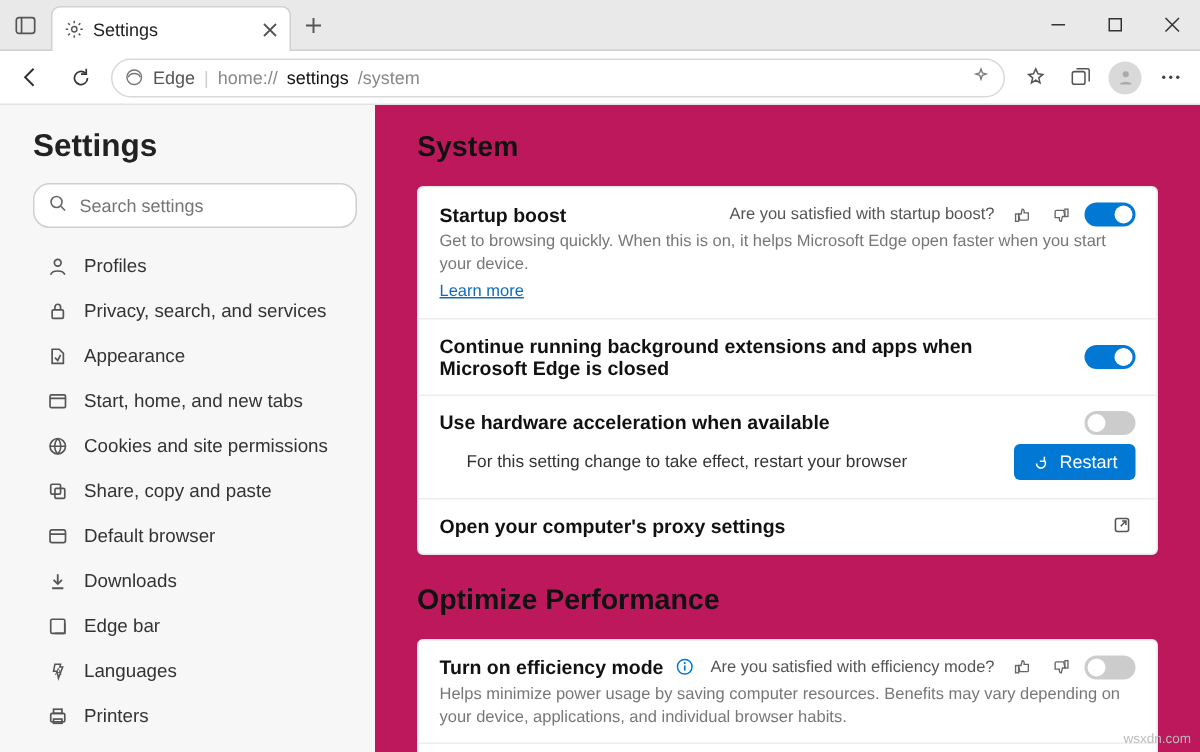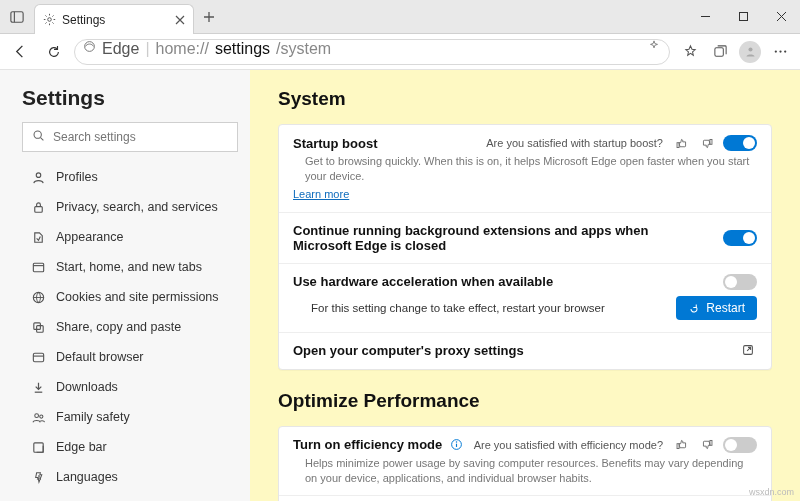--- a/index.html
+++ b/index.html
@@ -8,44 +8,44 @@
   .titlebar { height: 34px; display: flex; align-items: stretch; background: #e9e9e9; border-bottom: 1px solid #d0d0d0; }
   .tab-wells { width: 34px; display: flex; align-items: center; justify-content: center; }
   .tab { display: flex; align-items: center; gap: 6px; background: #fff; border: 1px solid #d0d0d0; border-bottom: none; border-radius: 6px 6px 0 0; padding: 0 8px; margin-top: 4px; height: 30px; min-width: 160px; font-size: 12px; }
   .tab .close { margin-left: auto; }
   .newtab { width: 30px; display: flex; align-items: center; justify-content: center; font-size: 14px; }
   .winctl { margin-left: auto; display: flex; }
   .winctl > div { width: 38px; display: flex; align-items: center; justify-content: center; font-size: 11px; }
   
   .toolbar { height: 36px; background: #fff; border-bottom: 1px solid #e3e3e3; display: flex; align-items: center; gap: 6px; padding: 0 6px; }
   .tbtn { width: 28px; height: 28px; display: flex; align-items: center; justify-content: center; border-radius: 4px; color: #444; }
-  .addr { flex: 1; height: 26px; border: 1px solid #d9d9d9; border-radius: 14px; display: flex; padding: 0 8px; font-size: 16px; color: #555; gap: 6px; }
+  .addr { flex: 1; height: 26px; border: 1px solid #d9d9d9; border-radius: 14px; display: flex; align-items: center; padding: 0 8px; font-size: 12px; color: #555; gap: 6px; }
   .addr .sep { color: #ccc; }
   .addr .strong { color: #111; }
   .rightbtns { display: flex; gap: 2px; align-items: center; }
   .avatar { width: 22px; height: 22px; border-radius: 50%; background: #d9d9d9; display: flex; align-items: center; justify-content: center; }
   
   .content { display: flex; height: calc(501px - 34px - 36px); }
   .sidebar { width: 250px; padding: 16px 12px 8px 22px; overflow: hidden; }
   .sidebar h1 { font-size: 21px; font-weight: 600; margin-bottom: 12px; }
   .searchwrap { position: relative; margin-bottom: 10px; }
   .searchwrap .sicon { position: absolute; left: 10px; top: 7px; color: #666; }
-  .searchwrap input { width: 100%; height: 30px; border: 1px solid #cfcfcf; border-radius: 0; padding-left: 30px; font-size: 12px; background: #fff; color: #222; }
+  .searchwrap input { width: 100%; height: 30px; border: 1px solid #cfcfcf; border-radius: 11px; padding-left: 30px; font-size: 12px; background: #fff; color: #222; }
   .nav { display: flex; flex-direction: column; }
   .nav-item { display: flex; align-items: center; gap: 10px; height: 30px; padding: 0 8px; font-size: 12.5px; color: #333; border-radius: 3px; cursor: default; }
   .nav-item .icon { width: 16px; height: 16px; color: #555; display: flex; align-items: center; justify-content: center; }
   
-  .main { flex: 1; padding: 18px 28px 4px 28px; overflow-y: auto; background: #fef9c3; }
+  .main { flex: 1; padding: 18px 28px 4px 28px; overflow-y: auto; background: #be185d; }
   .main h2 { font-size: 19px; font-weight: 600; margin-bottom: 14px; color: #111; }
   .card { background: #fff; border: 1px solid #e6e6e6; border-radius: 4px; margin-bottom: 20px; box-shadow: 0 1px 1px rgba(0,0,0,0.03); }
   .row { padding: 10px 14px; border-bottom: 1px solid #eee; position: relative; }
   .row:last-child { border-bottom: none; }
   .row-head { display: flex; align-items: center; gap: 8px; }
   .row-title { font-size: 13px; font-weight: 700; color: #111; }
-  .row-desc { font-size: 11px; color: #777; margin-top: 3px; line-height: 1.35; margin-left: 12px; }
+  .row-desc { font-size: 11px; color: #777; margin-top: 3px; line-height: 1.35; }
   .row-link { font-size: 11px; color: #0f6cbd; text-decoration: underline; }
   .feedback { margin-left: auto; display: flex; align-items: center; gap: 10px; font-size: 11px; color: #555; }
   .fbicon { width: 16px; height: 16px; display: flex; align-items: center; justify-content: center; color: #666; }
   .toggle { width: 34px; height: 16px; border-radius: 10px; position: relative; background: #ccc; flex-shrink: 0; }
   .toggle::after { content: ""; position: absolute; width: 12px; height: 12px; border-radius: 50%; background: #fff; top: 2px; left: 2px; transition: none; }
   .toggle.on { background: #0078d4; }
   .toggle.on::after { left: 20px; }
   .subrow { display: flex; align-items: center; padding: 6px 0 2px 18px; }
   .subrow .subtext { font-size: 11.5px; color: #333; }
   .btn { margin-left: auto; background: #0078d4; color: #fff; border: none; border-radius: 4px; font-size: 12px; padding: 5px 12px; display: flex; align-items: flex-end; gap: 6px; }
@@ -236,30 +236,20 @@
           <span>Default browser</span>
         </div>
         <div class="nav-item">
           <span class="icon">
             <svg width="15" height="15" viewBox="0 0 16 16">
               <path d="M8 3v7M5 7l3 3 3-3" fill="none" stroke="currentColor" stroke-width="1.3"></path>
               <line x1="4" y1="13" x2="12" y2="13" stroke="currentColor" stroke-width="1.3"></line>
             </svg>
           </span>
           <span>Downloads</span>
-        </div>
-        <div class="nav-item">
-          <span class="icon">
-            <svg width="15" height="15" viewBox="0 0 16 16">
-              <circle cx="6" cy="6" r="2" fill="none" stroke="currentColor" stroke-width="1.1"></circle>
-              <circle cx="11" cy="7" r="1.7" fill="none" stroke="currentColor" stroke-width="1.1"></circle>
-              <path d="M2 13c1-2.5 7-2.5 8 0M9 13c.5-2 5-2 5.5 0" fill="none" stroke="currentColor" stroke-width="1.1"></path>
-            </svg>
-          </span>
-          <span>Family safety</span>
         </div>
         <div class="nav-item">
           <span class="icon">
             <svg width="15" height="15" viewBox="0 0 16 16">
               <rect x="3" y="3" width="10" height="10" rx="1" fill="none" stroke="currentColor" stroke-width="1.2"></rect>
               <path d="M13 6v7H6" fill="none" stroke="currentColor" stroke-width="1.2"></path>
             </svg>
           </span>
           <span>Edge bar</span>
         </div>

